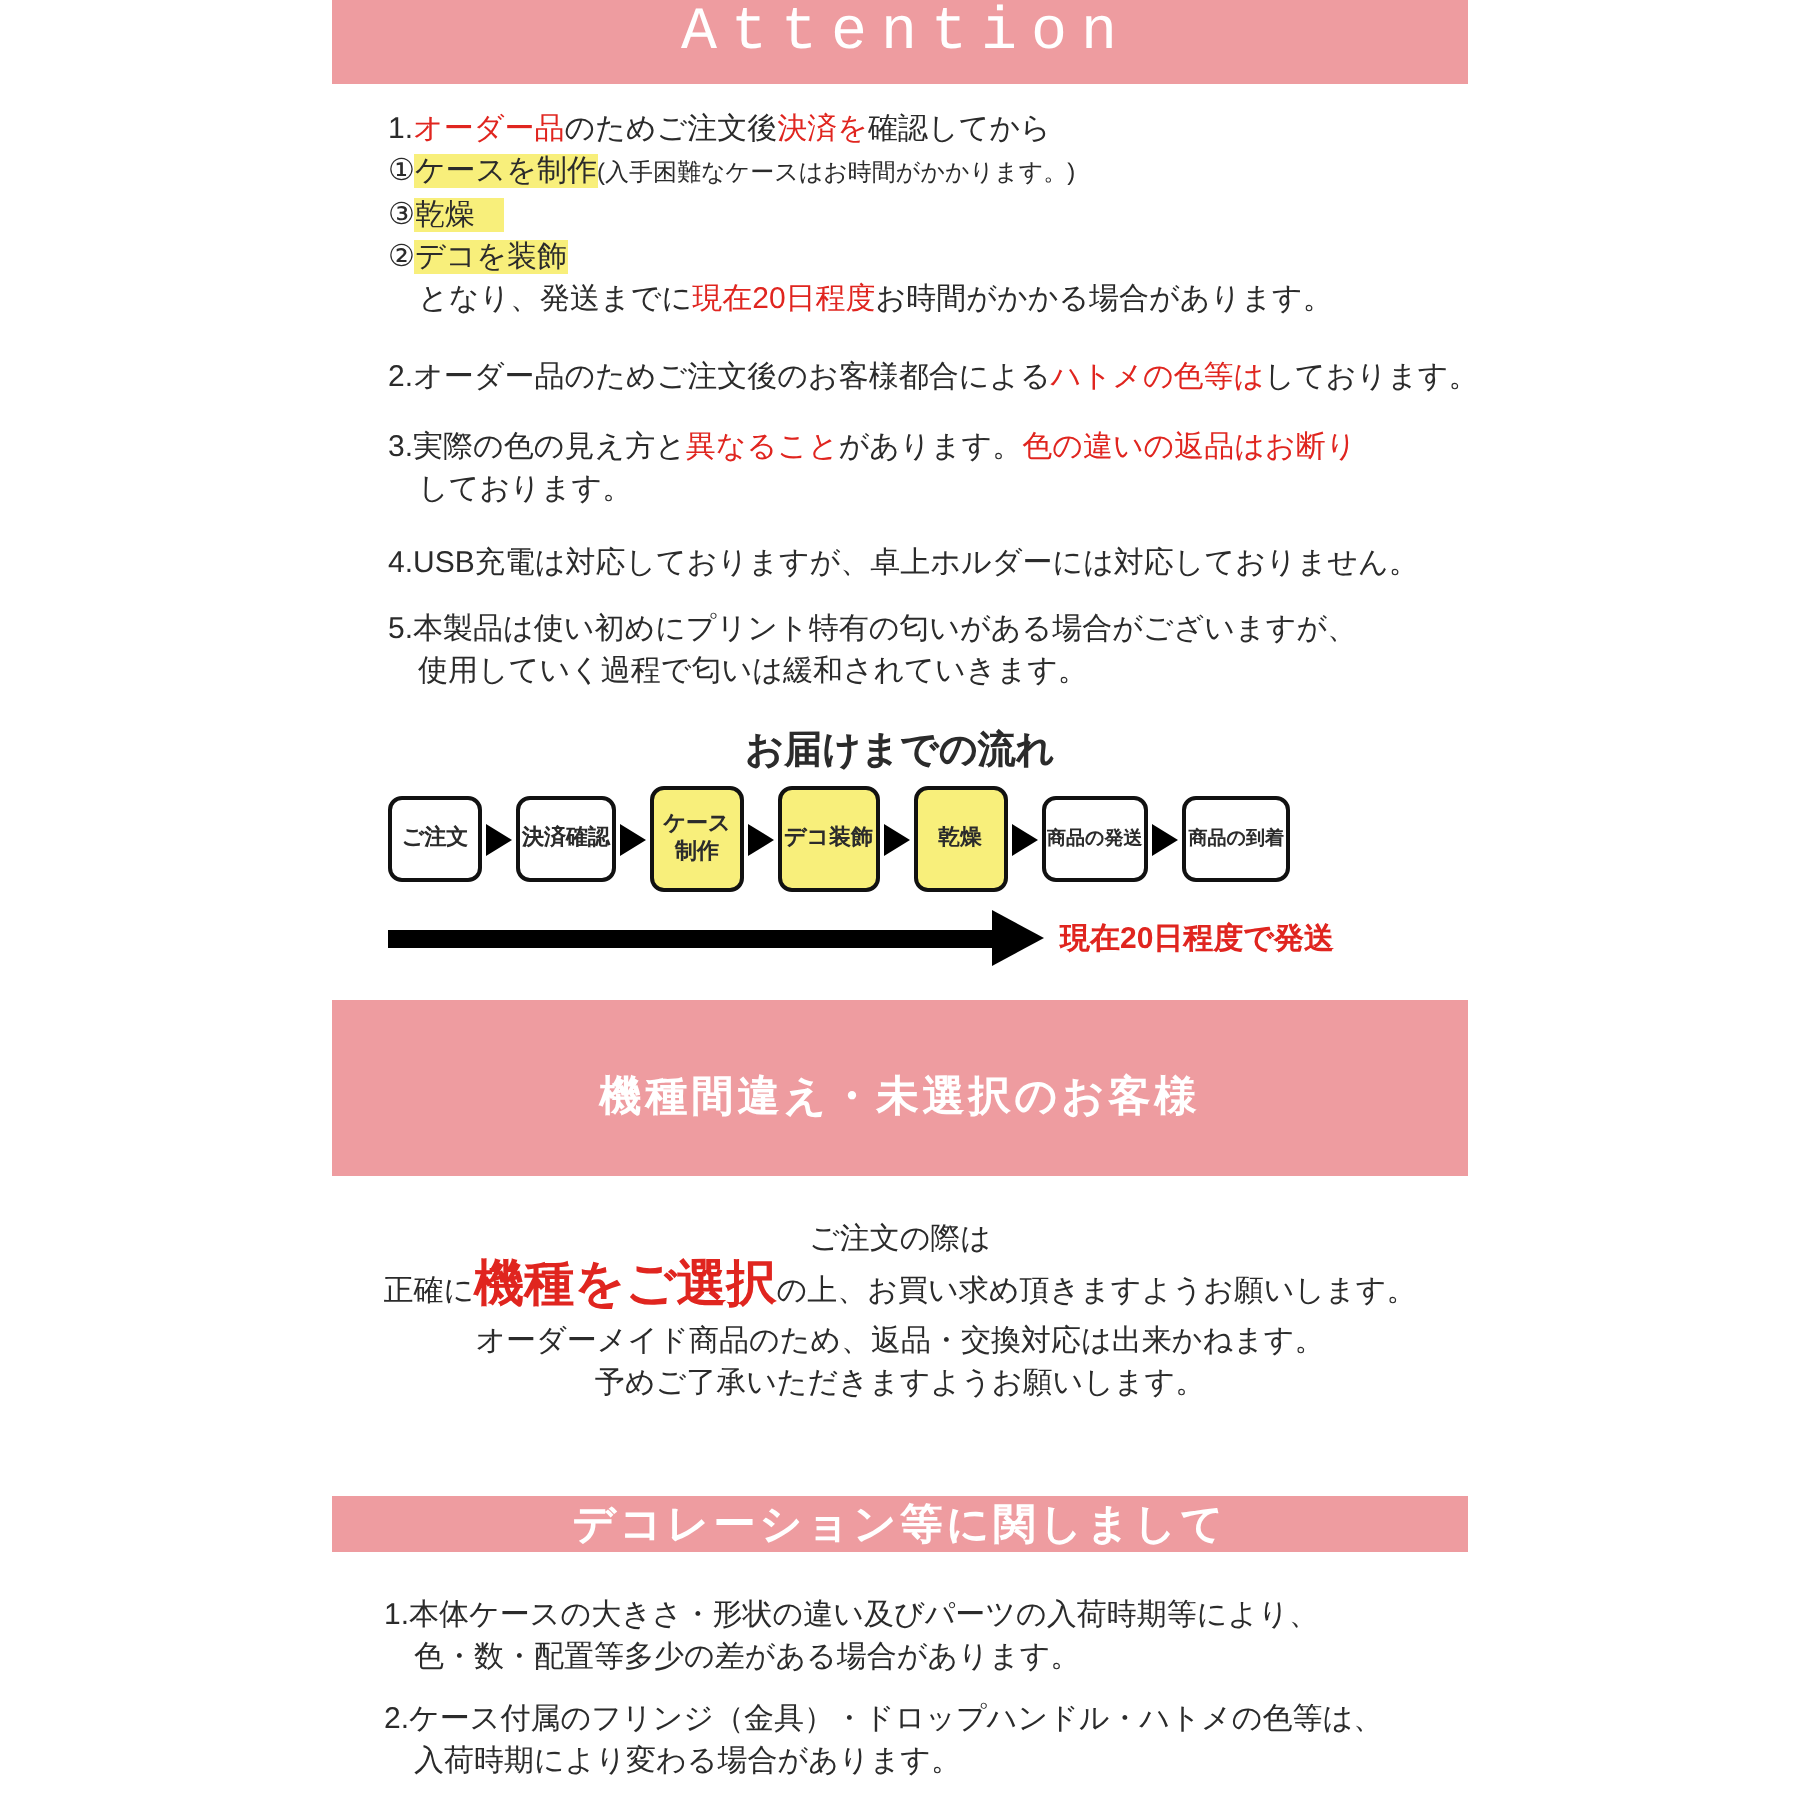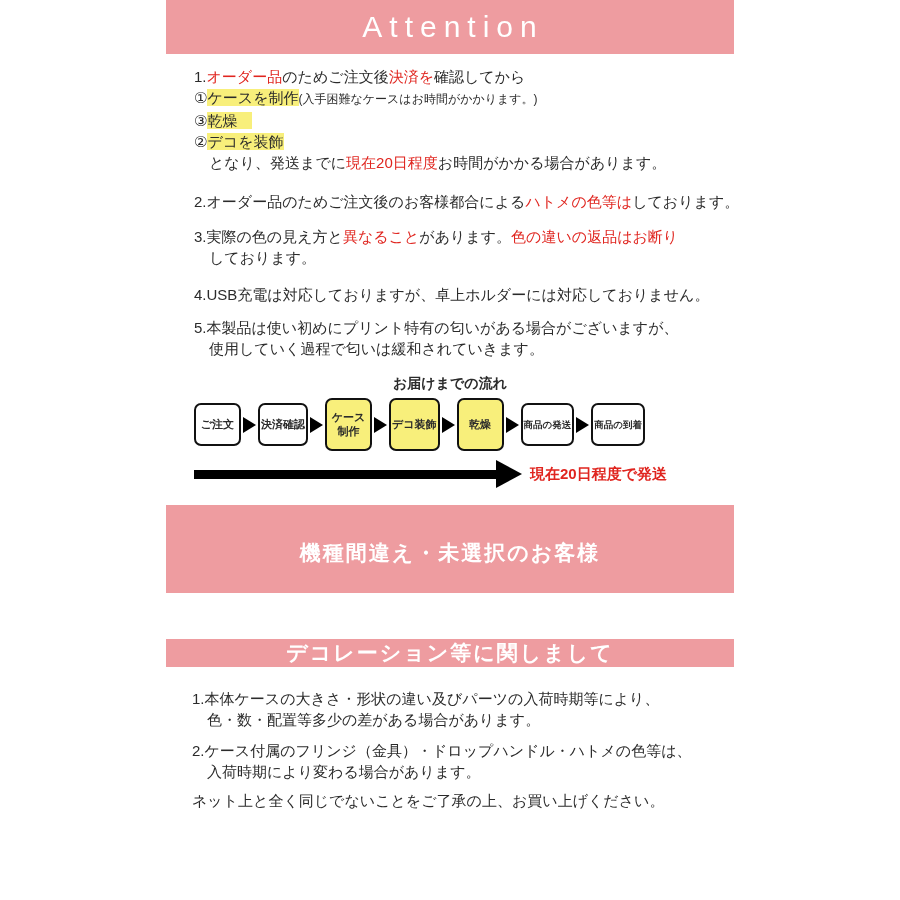--- a/index.html
+++ b/index.html
@@ -13,22 +13,22 @@
   body{
     width:900px;height:900px;overflow:hidden;
     font-family:"Liberation Sans","DejaVu Sans",sans-serif;
     color:var(--ink);
   }
   .page{width:900px;height:900px;position:relative;background:#fff;}
   .column{width:568px;margin:0 auto;}
 
   
   .header-bar{
-    height:54px;background:var(--pink);
-    display:flex;align-items:center;justify-content:center;
+    height:42px;background:var(--pink);
+    display:flex;align-items:flex-start;justify-content:center;font-family:Liberation Mono, monospace;
   }
   .header-title{
     color:#fff;font-size:30px;font-weight:400;letter-spacing:7px;
     transform:translateX(3px);
   }
 
   
   .notes{padding-left:28px;margin-top:12px;font-size:15px;line-height:21px;}
   .line{white-space:nowrap;}
   .seg-red{color:var(--red);}
@@ -38,21 +38,21 @@
   .mt4{margin-top:4px;}
   .mt8{margin-top:8px;}
   .mt10{margin-top:10px;}
   .mt12{margin-top:12px;}
   .mt14{margin-top:14px;}
   .mt16{margin-top:16px;}
   .mt18{margin-top:18px;}
 
   
   .flow{margin-top:16px;}
-  .flow-title{text-align:center;font-size:14px;font-weight:bold;margin-bottom:5px;}
+  .flow-title{text-align:center;font-size:19px;font-weight:bold;margin-bottom:5px;}
   .flow-row{display:flex;align-items:center;padding-left:28px;}
   .flow-box{
     min-width:47px;height:43px;border:2px solid #111;border-radius:7px;
     background:#fff;display:flex;align-items:center;justify-content:center;
     text-align:center;white-space:pre-line;line-height:1.2;padding:2px 1px;
     font-weight:bold;
   }
   .flow-box.hl{background:var(--yellow);height:53px;}
   .flow-sep{
     width:0;height:0;border-style:solid;
@@ -137,20 +137,26 @@
         <div class="arrow-shaft"></div>
         <div class="arrow-head"></div>
         <span class="arrow-label">現在20日程度で発送</span>
       </div>
     </div>
 
     <div class="banner1">
       <div class="banner1-sub">機種間違え・未選択のお客様</div>
     </div>
 
+    <div class="notice">
+        <div class="line"><span>ご注文の際は</span></div>
+        <div class="line"><span>正確に</span><span class="seg-bigred">機種をご選択</span><span>の上、お買い求め頂きますようお願いします。</span></div>
+        <div class="line mt4"><span>オーダーメイド商品のため、返品・交換対応は出来かねます。</span></div>
+        <div class="line"><span>予めご了承いただきますようお願いします。</span></div>
+      </div>
 
     <div class="banner2">
       <span>デコレーション等に関しまして</span>
     </div>
 
     <div class="deco">
         <div class="line"><span>1.本体ケースの大きさ・形状の違い及びパーツの入荷時期等により、</span></div>
         <div class="line"><span>　色・数・配置等多少の差がある場合があります。</span></div>
         <div class="line mt10"><span>2.ケース付属のフリンジ（金具）・ドロップハンドル・ハトメの色等は、</span></div>
         <div class="line"><span>　入荷時期により変わる場合があります。</span></div>

